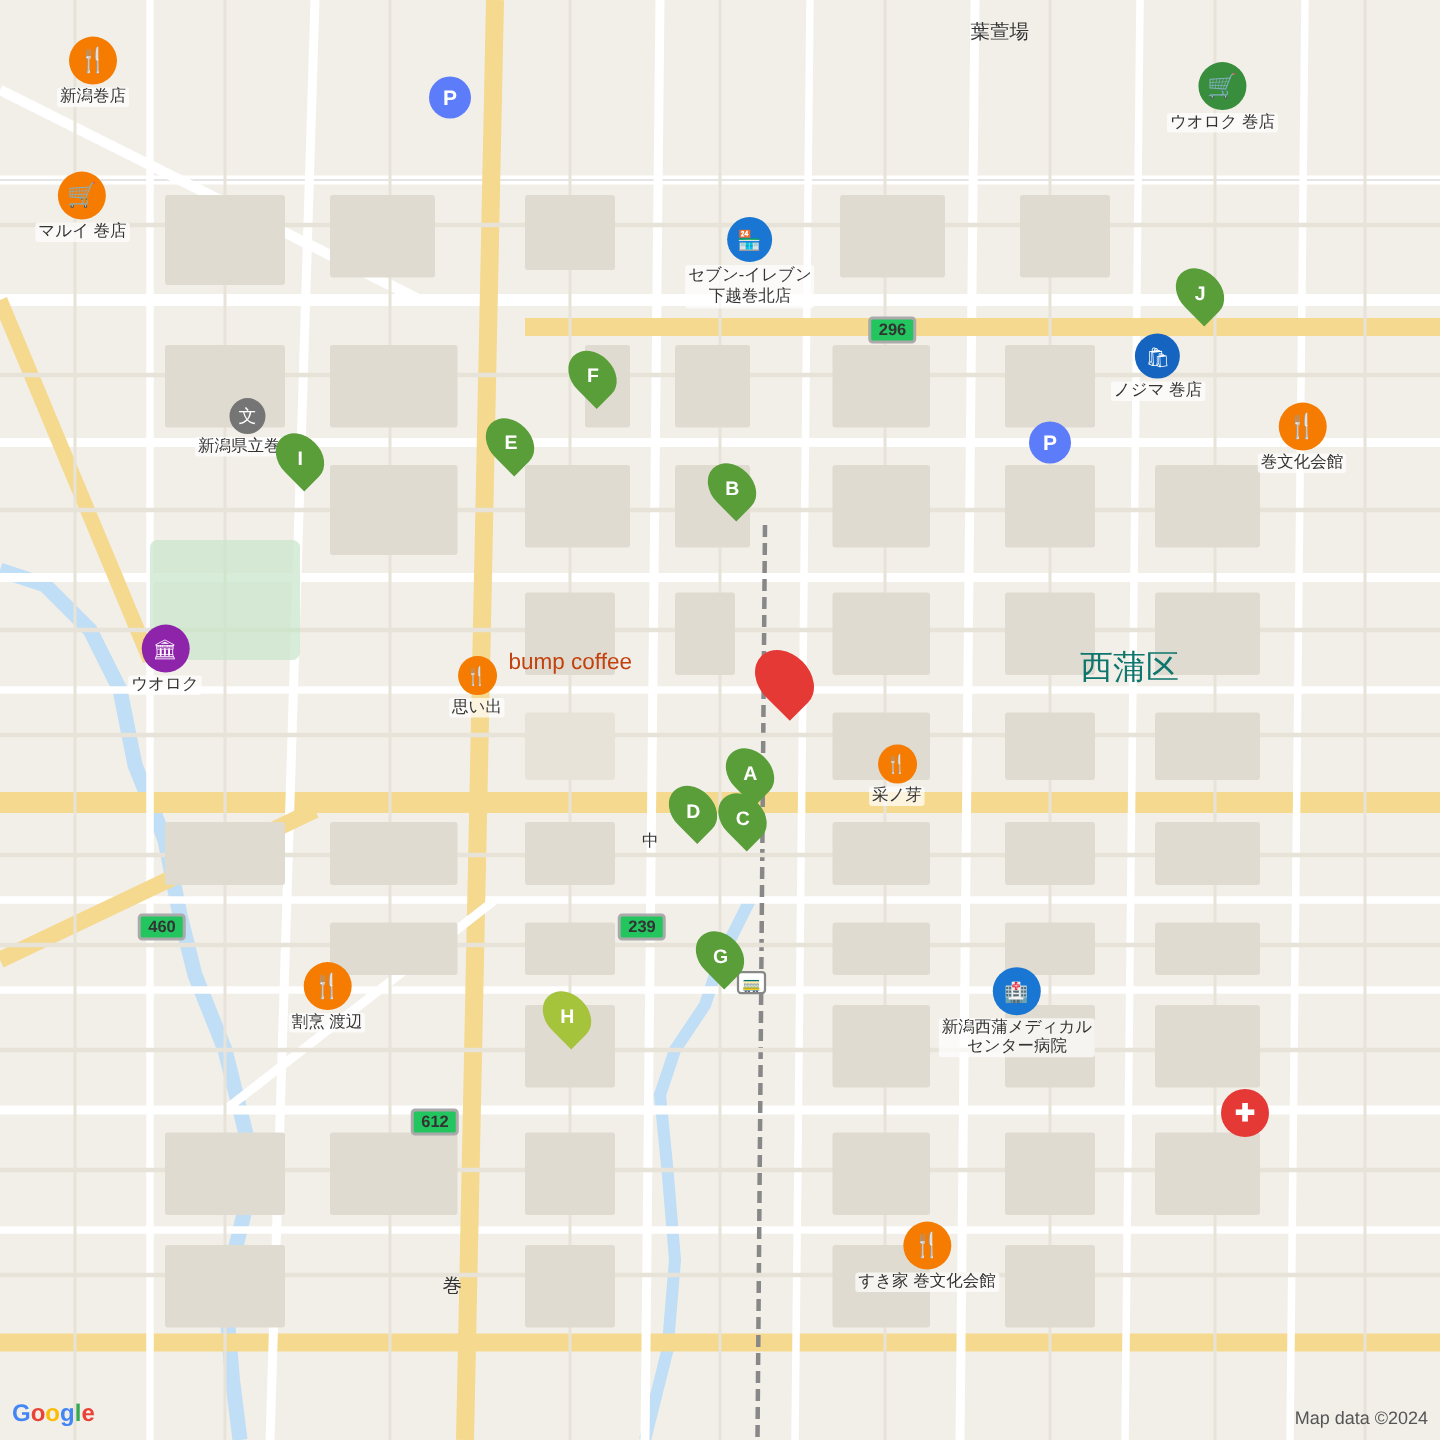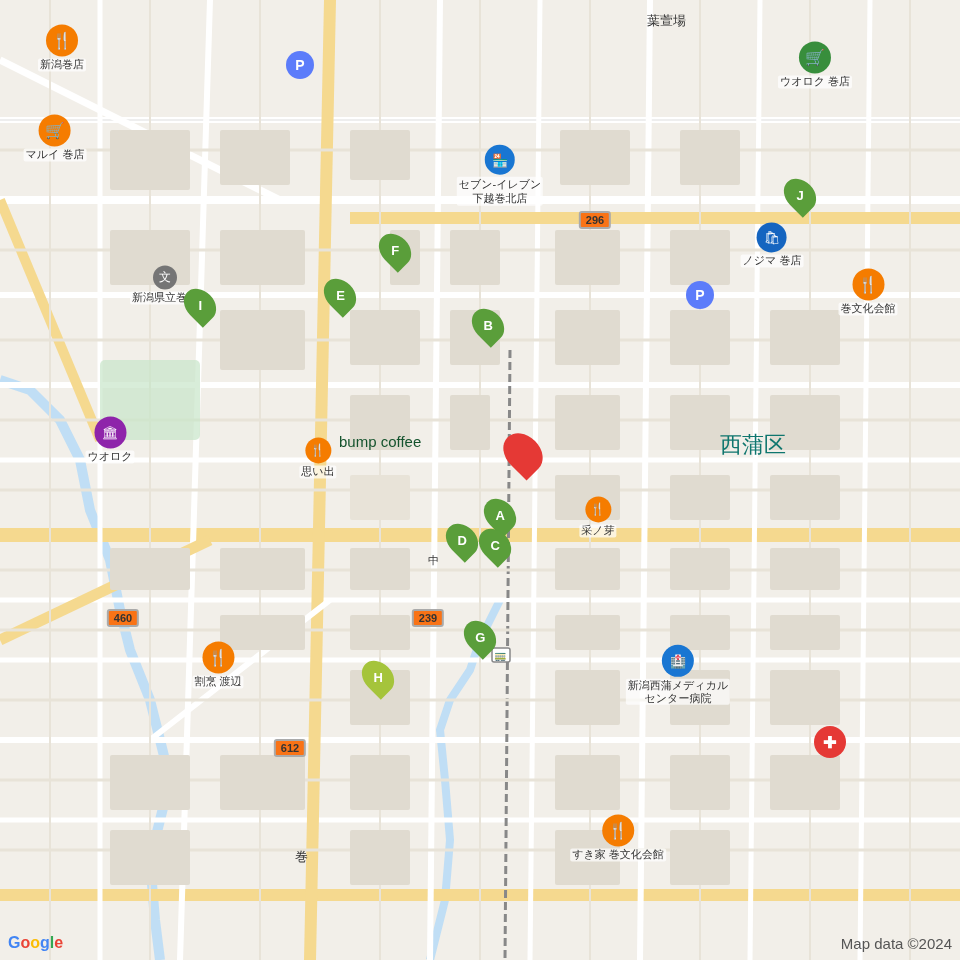--- a/index.html
+++ b/index.html
@@ -108,21 +108,21 @@
     .poi-icon.blue { background-color: #1976d2; }
     .poi-icon.green-shop { background-color: #388e3c; }
     .poi-icon.blue-shop { background-color: #1565c0; }
     .poi-icon.red-cross { background-color: #e53935; }
     .poi-icon.blue-p { background-color: #5c7cfa; }
     .poi-icon.purple-culture { background-color: #8e24aa; }
 
     
     .road-badge {
       position: absolute;
-      background: #f97316;
+      background: #22c55e;
       border: 2px solid #aaa;
       border-radius: 3px;
       padding: 1px 5px;
       font-size: 11px;
       font-weight: bold;
       color: #333;
       transform: translate(-50%, -50%);
     }
 
     
@@ -138,29 +138,29 @@
     .google-logo span:nth-child(2) { color: #ea4335; }
     .google-logo span:nth-child(3) { color: #fbbc05; }
     .google-logo span:nth-child(4) { color: #4285f4; }
     .google-logo span:nth-child(5) { color: #34a853; }
     .google-logo span:nth-child(6) { color: #ea4335; }
 
     .map-data-label {
       position: absolute;
       bottom: 8px;
       right: 8px;
+      font-size: 12px;
+      color: #555;
+    }
+
+    
+    .bump-coffee-label {
+      position: absolute;
       font-size: 15px;
-      color: #555;
-    }
-
-    
-    .bump-coffee-label {
-      position: absolute;
-      font-size: 15px;
-      color: #14532d;
+      color: #c2410c;
       font-weight: 500;
       white-space: nowrap;
     }
   </style>
 </head>
 <body>
 
 <div id="map-container">
   <div class="map-bg"></div>
 
@@ -293,21 +293,21 @@
     <rect x="555" y="830" width="65" height="55" fill="#e0dbd0" rx="2"></rect>
     <rect x="670" y="830" width="60" height="55" fill="#e0dbd0" rx="2"></rect>
     <rect x="110" y="830" width="80" height="55" fill="#e0dbd0" rx="2"></rect>
 
     <rect x="492" y="648" width="18" height="14" fill="white" rx="2" stroke="#888" stroke-width="1.5"></rect>
     <text x="501" y="659" font-size="10" text-anchor="middle" fill="#333">🚃</text>
   </svg>
 
   <div class="road-badge" style="left:595px;top:220px;">296</div>
   <div class="road-badge" style="left:428px;top:618px;">239</div>
-  <div class="road-badge" style="left:123px;top:618px;">460</div>
+  <div class="road-badge" style="left:108px;top:618px;">460</div>
   <div class="road-badge" style="left:290px;top:748px;">612</div>
 
   <div class="map-label large" style="left:720px;top:430px;">西蒲区</div>
   <div class="map-label" style="left:625px;top:12px;margin-left:22px;">葉萱場</div>
   <div class="map-label" style="left:295px;top:848px;">巻</div>
   <div class="map-label" style="left:428px;top:553px; font-size:11px">中</div>
 
   <div class="poi" style="left:62px;top:48px;">
     <div class="poi-icon orange-food">🍴</div>
     <div class="poi-label">新潟巻店</div>

